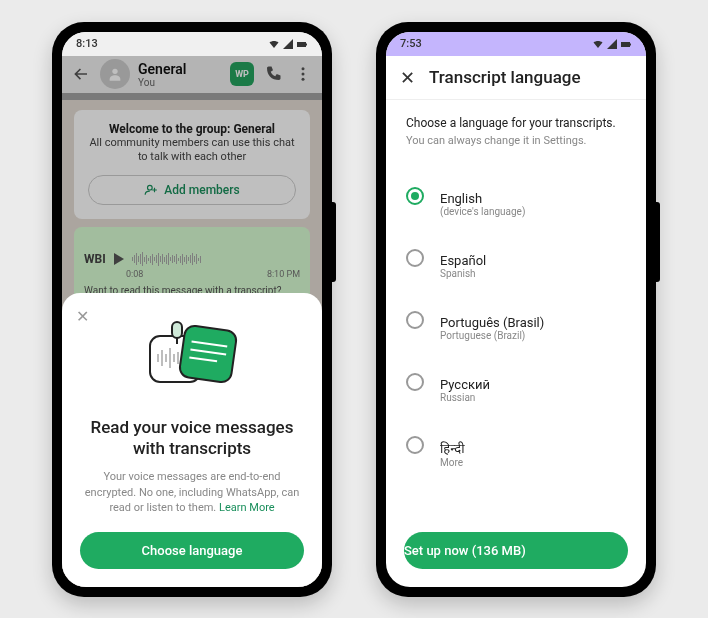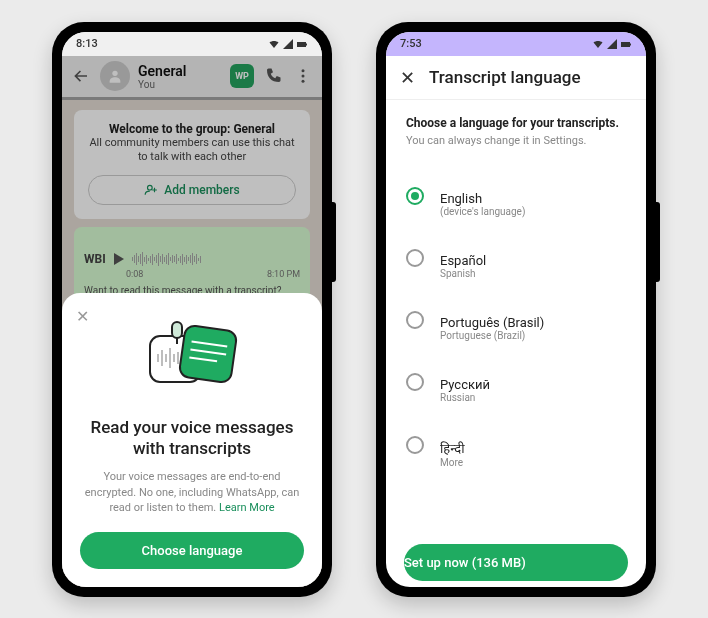--- a/index.html
+++ b/index.html
@@ -58,21 +58,21 @@
   .status-icons svg { width: 12px; height: 12px; }
   
   .chat-bg { background: #e5ddd5; flex: 1; display: flex; flex-direction: column; position: relative; }
   .chat-header {
     background: #f0f0f0;
     height: 44px;
     display: flex;
     align-items: center;
     padding: 0 8px;
     gap: 8px;
-    border-bottom: 3px solid #a3a3a3;
+    border-bottom: 7px solid #a3a3a3;
   }
   .back-arrow { width: 22px; height: 22px; display:flex; align-items:center; justify-content:center; }
   .avatar {
     width: 30px; height: 30px; border-radius: 50%;
     background: #ccc; display: flex; align-items: center; justify-content: center;
   }
   .chat-title { flex: 1; }
   .chat-title .t { font-size: 14px; font-weight: 600; color: #111; }
   .chat-title .s { font-size: 10px; color: #666; }
   .hdr-icon { width: 22px; height: 22px; display:flex; align-items:center; justify-content:center; }
@@ -124,32 +124,32 @@
     background:#1fab61; color:#fff; border-radius:22px; padding:11px 0;
     font-size:13px; font-weight:500;
   }
   
   .lang-header {
     height: 44px; display:flex; align-items:center; gap:14px; padding:0 14px;
     border-bottom:1px solid #eee;
   }
   .lang-title { font-size:17px; font-weight:500; color:#222; }
   .lang-body { padding: 16px 20px 12px; flex:1; display:flex; flex-direction:column; }
-  .lang-h1 { font-size:12px; font-weight:700; color:#222; margin-bottom:4px; }
+  .lang-h1 { font-size:12px; font-weight:400; color:#222; margin-bottom:4px; }
   .lang-h2 { font-size:11px; color:#888; margin-bottom:18px; }
   .lang-item { display:flex; align-items:center; gap:16px; padding:10px 0; }
   .radio {
     width:18px; height:18px; border:2px solid #999; border-radius:50%;
     display:flex; align-items:center; justify-content:center;
   }
   .radio.sel { border-color:#1fab61; }
   .radio.sel::after { content:""; width:8px; height:8px; background:#1fab61; border-radius:50%; }
   .lang-name { font-size:13px; color:#222;margin-top:16px; }
   .lang-sub { font-size:10px; color:#888; }
-  .lang-footer { padding: 0 18px 6px; }
+  .lang-footer { padding: 0 18px 18px; }
   .close-x { font-size:18px; color:#333; }
 </style>
 </head>
 <body>
 
 <div class="phone">
   <div class="screen">
     <div class="statusbar statusbar-dark">
       <span>8:13</span>
       <div class="status-icons">

